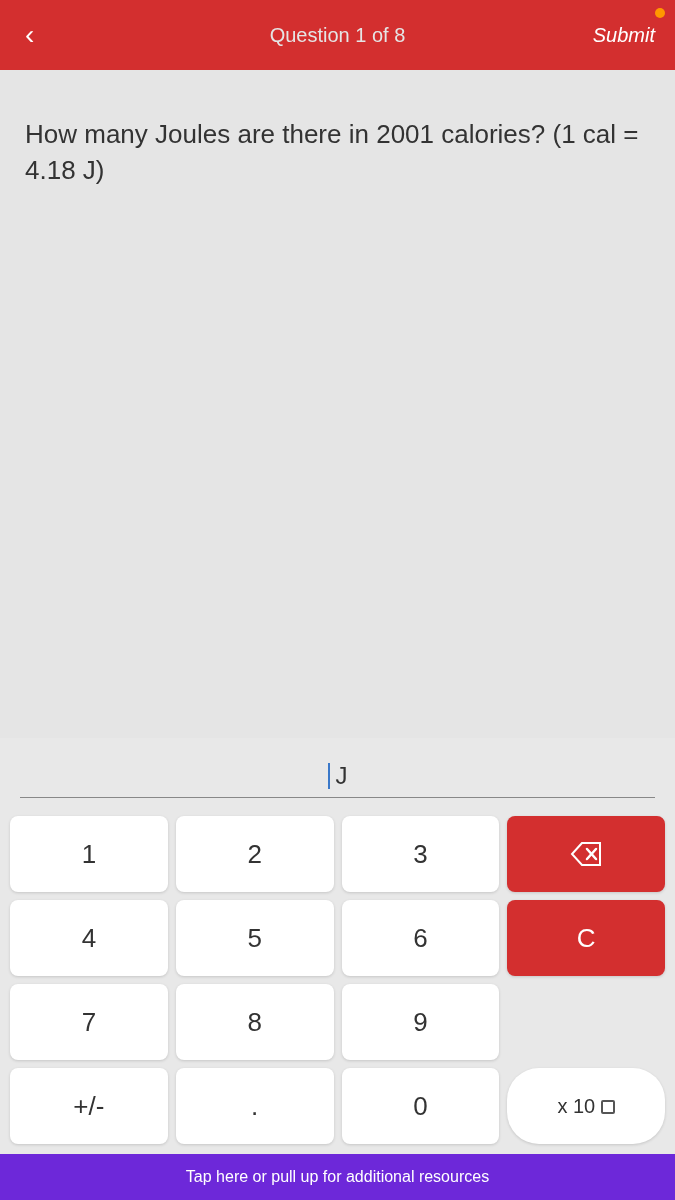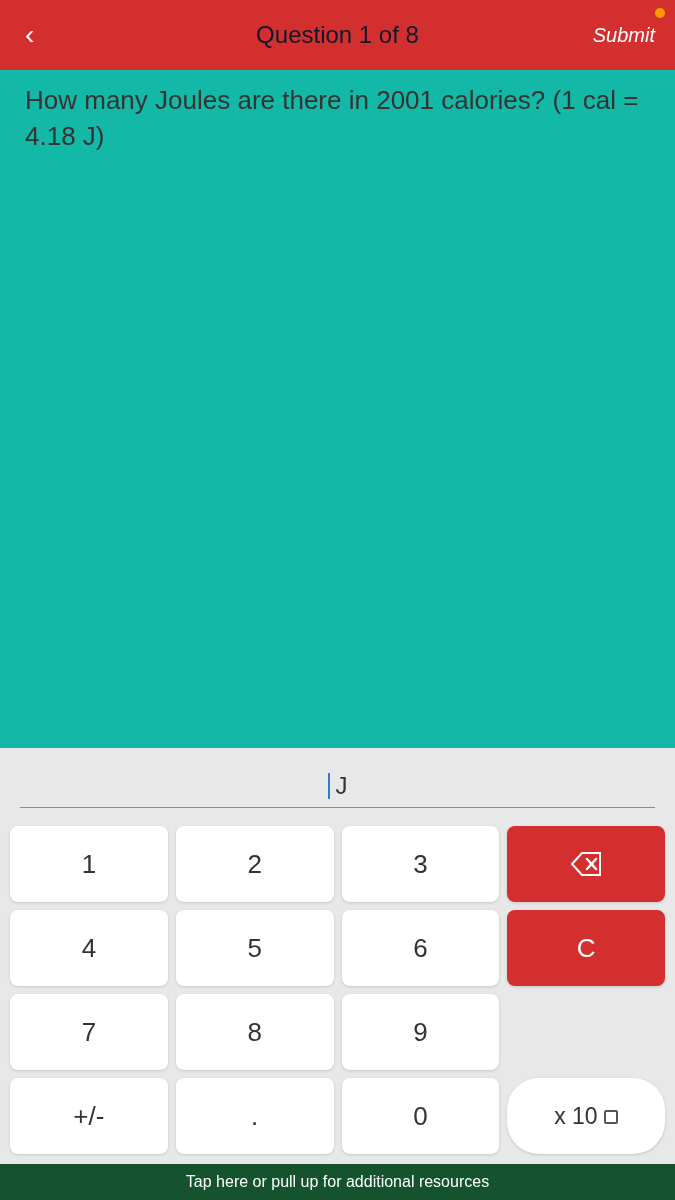--- a/index.html
+++ b/index.html
@@ -33,22 +33,22 @@
     #back-button {
       color: #fff;
       font-size: 28px;
       font-weight: 300;
       cursor: pointer;
       padding: 5px;
       line-height: 1;
     }
 
     #question-counter {
-      color: #0f172a;
-      font-size: 24px;
+      color: #e5e5e5;
+      font-size: 20px;
       font-weight: 400;
       position: absolute;
       left: 50%;
       transform: translateX(-50%);
     }
 
     #submit-button {
       color: #fff;
       font-size: 20px;
       font-weight: 400;
@@ -62,22 +62,22 @@
       background: #FF9800;
       border-radius: 50%;
       position: absolute;
       top: 8px;
       right: 10px;
     }
 
     
     #question-area {
       flex: 1;
-      background: #14b8a6;
-      padding: 12px 25px 20px 25px;
+      background: #e5e5e5;
+      padding: 46px 25px 20px 25px;
     }
 
     #question-text {
       font-size: 26px;
       color: #333;
       line-height: 1.4;
       font-weight: 400;
     }
 
     
@@ -148,28 +148,28 @@
       font-weight: 400;
     }
 
     .key-btn.red {
       background: #D32F2F;
       color: #fff;
     }
 
     
     #x10-btn {
-      font-size: 23px;
+      font-size: 20px;
       border-radius: 32px;
     }
 
     
     #bottom-bar {
-      background: #14532d;
-      height: 36px;
+      background: #6d28d9;
+      height: 46px;
       display: flex;
       align-items: center;
       justify-content: center;
       flex-shrink: 0;
     }
 
     #bottom-bar-text {
       color: #fff;
       font-size: 16px;
       font-weight: 400;

